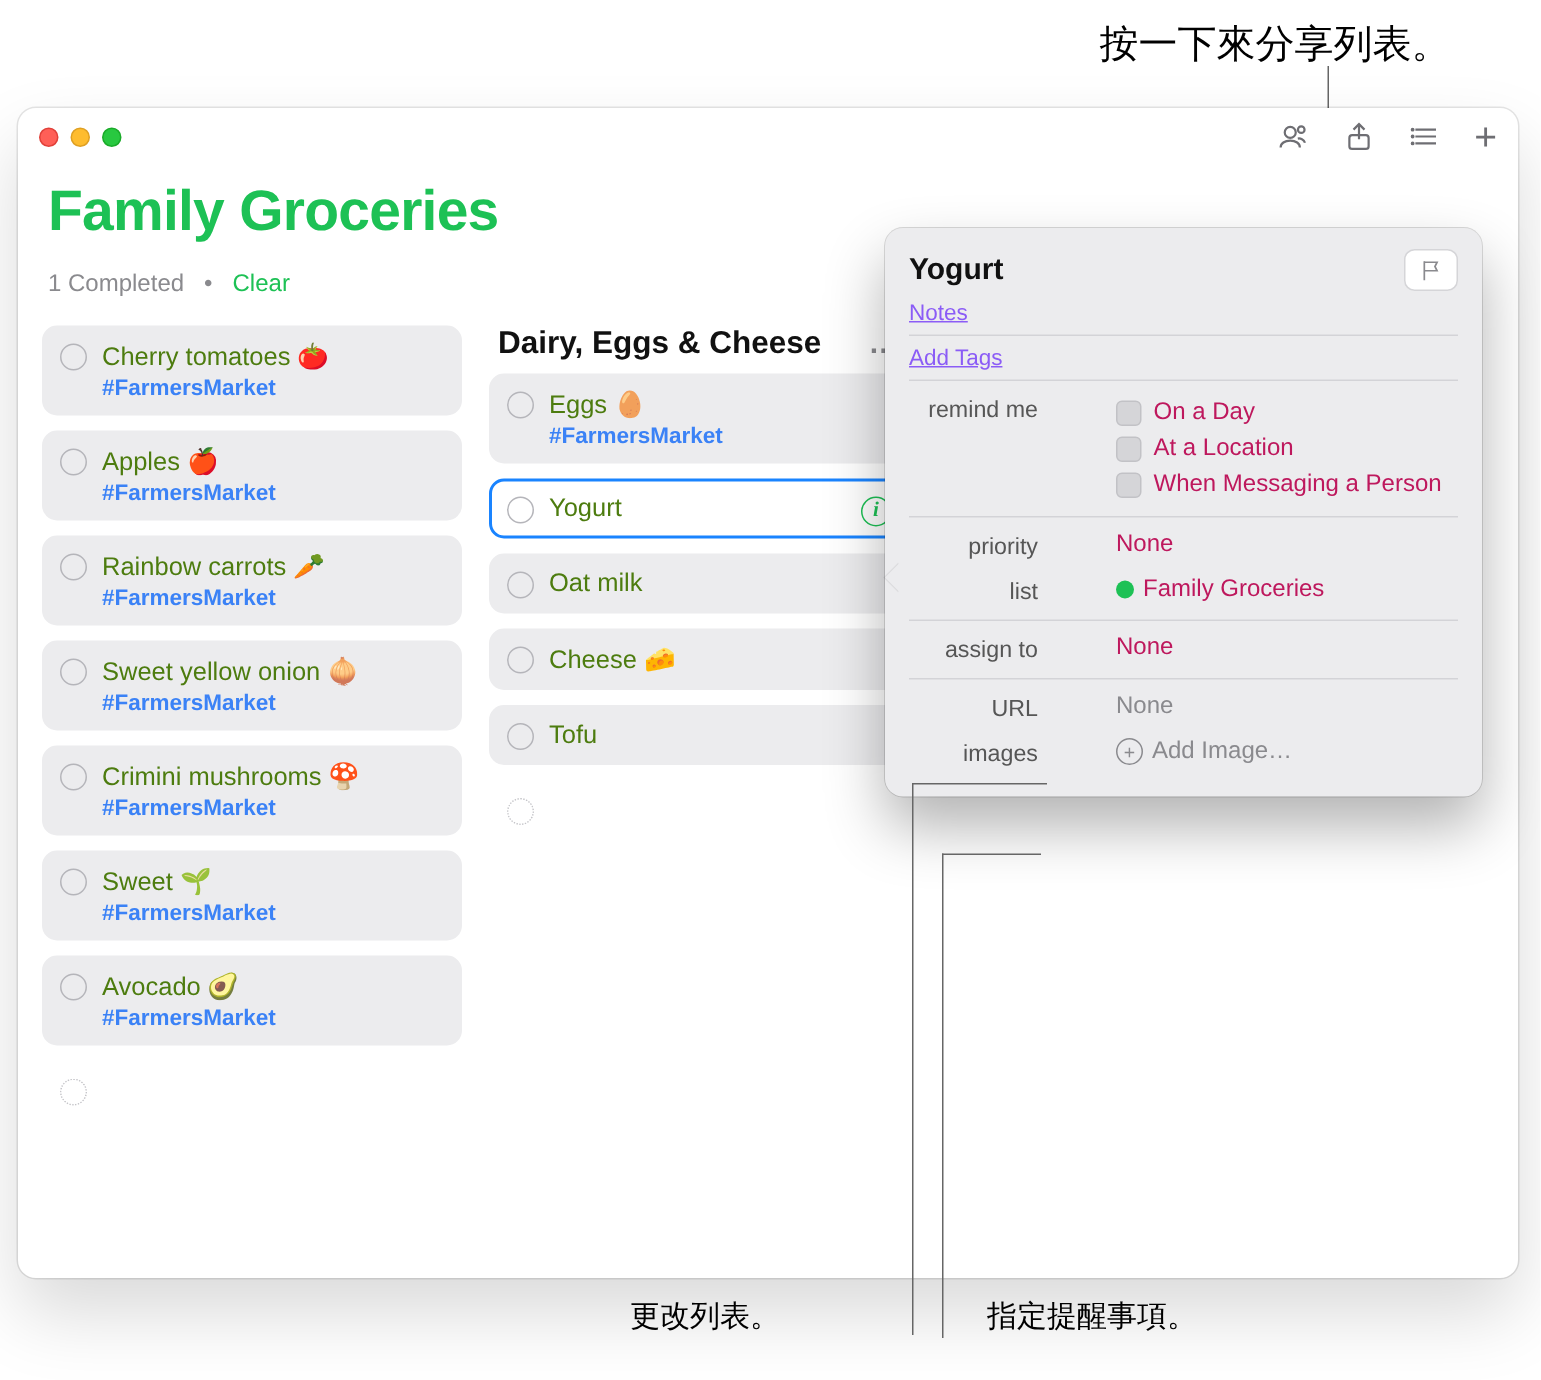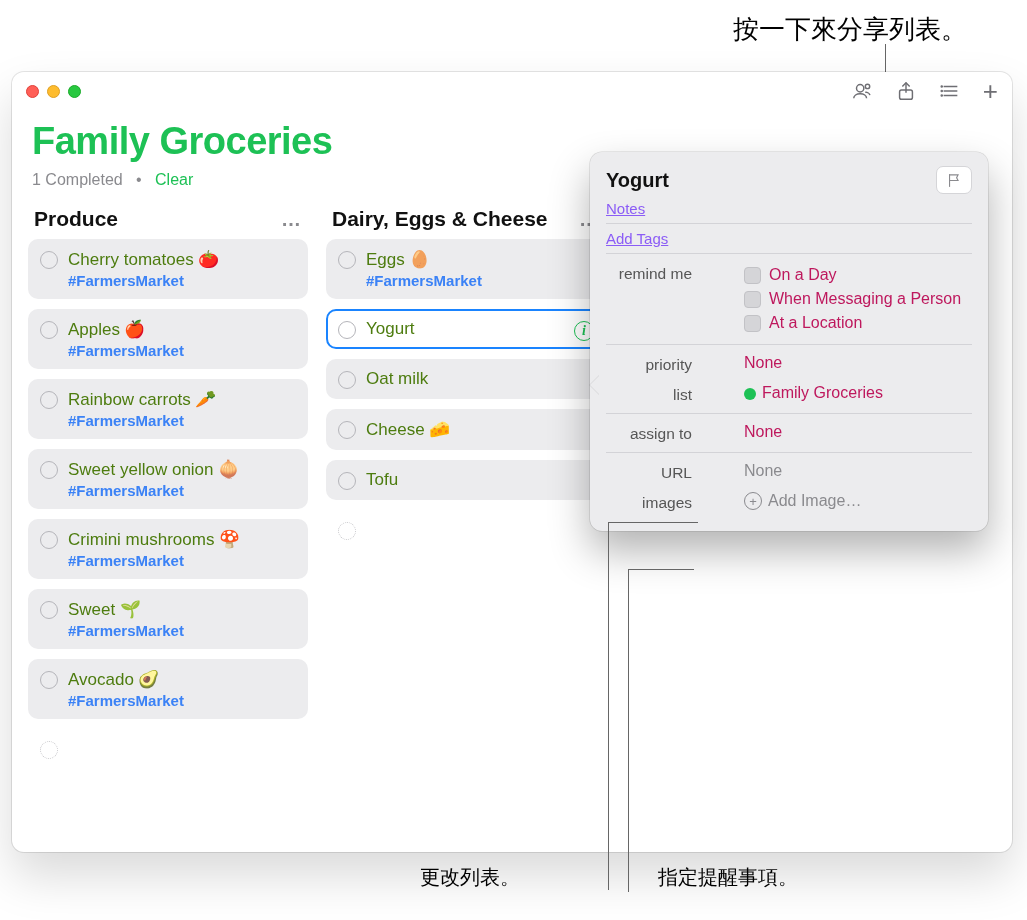--- a/index.html
+++ b/index.html
@@ -45,21 +45,21 @@
   .dot.green { background:#28c840; border:1px solid #1aab29; }
   .toolbar-right {
     margin-left:auto; display:flex; gap:22px; align-items:center;
     color:#6e6e73;
   }
   .tb-icon { width:22px; height:22px; stroke:#6e6e73; fill:none; stroke-width:1.6; cursor:pointer; }
   .plus-icon { font-size:26px; line-height:1; color:#6e6e73; font-weight:300; cursor:pointer; }
 
   .content-header { padding: 10px 20px 4px 20px; }
   .list-title { font-size:38px; font-weight:700; color:#1dc155; letter-spacing:-0.5px; }
-  .subhead { margin-top:8px; color:#8a8a8e; font-size:16px; }
+  .subhead { margin-top:18px; color:#8a8a8e; font-size:16px; }
   .subhead .clear { color:#1dc155; cursor:pointer; }
 
   .columns {
     display:flex; gap:18px; padding: 14px 16px 0 16px;
   }
   .col { width: 280px; }
   .col-head {
     display:flex; align-items:center; justify-content:space-between;
     padding: 0 6px 8px 6px;
     font-size:21px; font-weight:700; color:#111;
@@ -213,24 +213,20 @@
     <div class="subhead">
       <span>1 Completed</span>
       <span>&nbsp;&nbsp;•&nbsp;&nbsp;</span>
       <span class="clear">Clear</span>
     </div>
   </div>
 
   <div class="columns">
 
     <div class="col">
-      <div class="col-head">
-        <span class="col-title">Produce</span>
-        <span class="more">…</span>
-      </div>
       <div class="item">
         <div class="radio"></div>
         <div class="item-body">
           <div class="item-title">Cherry tomatoes 🍅</div>
           <div class="item-tag">#FarmersMarket</div>
         </div>
       </div>
       <div class="item">
         <div class="radio"></div>
         <div class="item-body">
@@ -337,25 +333,25 @@
 
   <div class="pop-row">
     <div class="pop-label">remind me</div>
     <div class="pop-val">
       <div class="chk-row">
           <div class="chk"></div>
           <span>On a Day</span>
         </div>
       <div class="chk-row">
           <div class="chk"></div>
-          <span>When Messaging a Person</span>
+          <span>At a Location</span>
         </div>
       <div class="chk-row">
           <div class="chk"></div>
-          <span>At a Location</span>
+          <span>When Messaging a Person</span>
         </div>
     </div>
   </div>
   <div class="divider"></div>
 
   <div class="pop-row">
     <div class="pop-label">priority</div>
     <div class="pop-val">None</div>
   </div>
   <div class="pop-row">

